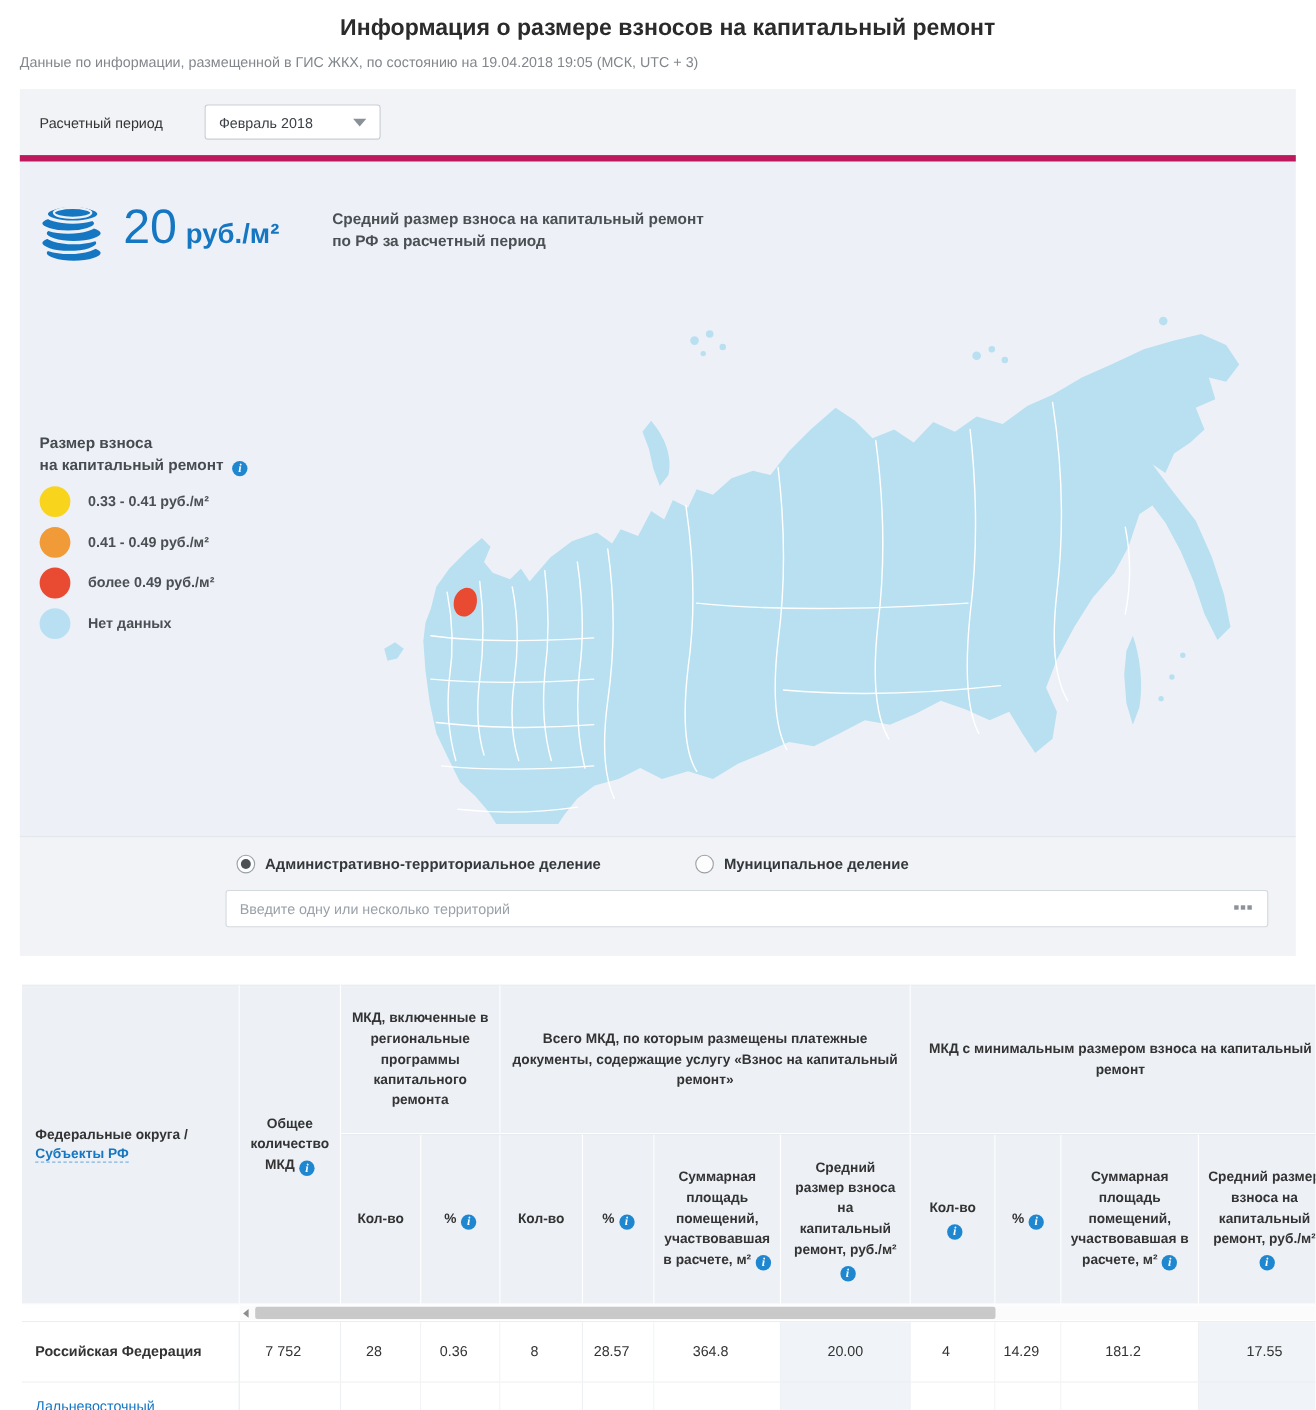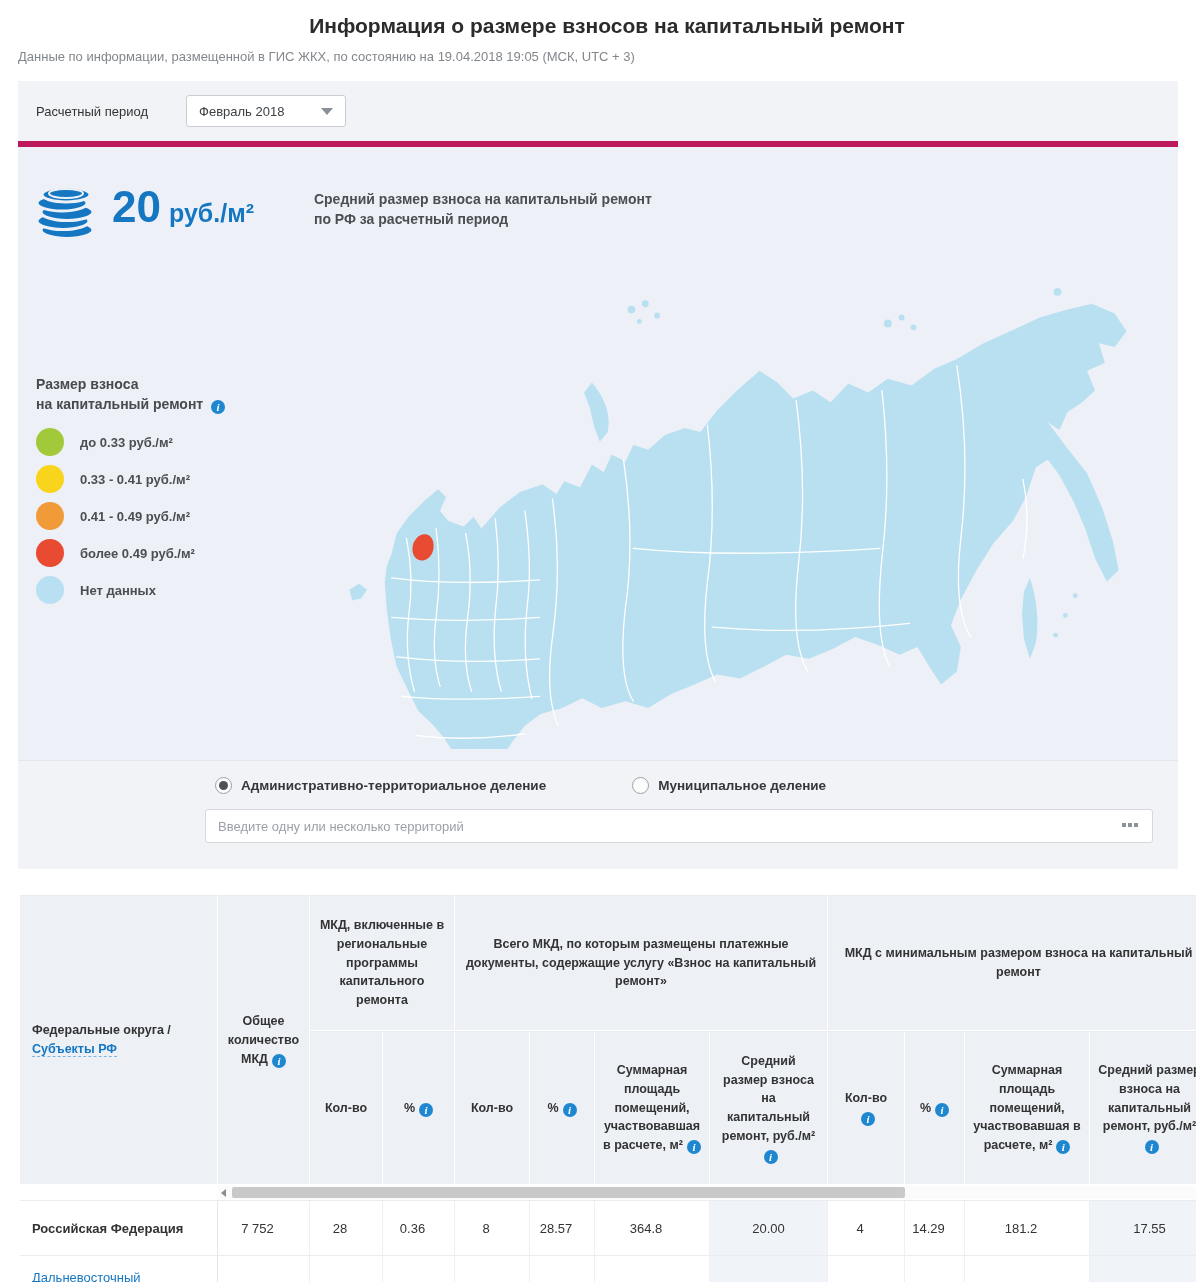--- a/index.html
+++ b/index.html
@@ -13,25 +13,25 @@
   .panel{margin:17px 18px 0 18px;width:1160px;}
   .band-top{height:60px;background:#f1f3f6;border-bottom:6px solid #be185d;display:flex;align-items:center;}
   .period-label{margin-left:18px;font-size:13px;color:#333;}
   .select-box{margin-left:38px;width:158px;height:30px;background:#fff;border:1px solid #c9ced4;border-radius:3px;display:flex;align-items:center;position:relative;cursor:pointer;}
   .select-box .val{margin-left:12px;font-size:13px;color:#3c4146;}
   .caret-down{position:absolute;right:12px;top:12px;width:0;height:0;border-left:6px solid transparent;border-right:6px solid transparent;border-top:7px solid #8a9097;}
 
   .band-map{height:613px;background:#edf1f7;position:relative;}
   .stat{position:absolute;left:18px;top:36px;display:flex;align-items:flex-start;}
   .stat-value-wrap{margin-left:16px;display:flex;align-items:baseline;margin-top:2px;}
-  .stat-value{font-size:44px;font-weight:bold;color:#1576c2;line-height:1;}
+  .stat-value{font-size:44px;font-weight:normal;color:#1576c2;line-height:1;}
   .stat-unit{font-size:25px;font-weight:bold;color:#1576c2;margin-left:8px;}
-  .stat-desc{margin-left:60px;margin-top:6px;font-size:14px;font-weight:bold;color:#4a4f54;line-height:1.45;}
-
-  .legend{position:absolute;left:18px;top:228px;width:250px;}
+  .stat-desc{margin-left:48px;margin-top:6px;font-size:14px;font-weight:bold;color:#4a4f54;line-height:1.45;}
+
+  .legend{position:absolute;left:18px;top:246px;width:250px;}
   .legend-title{font-size:14px;font-weight:bold;color:#464b50;line-height:1.4;}
   .legend-item{display:flex;align-items:center;margin-top:9px;}
   .legend-swatch{width:28px;height:28px;border-radius:50%;flex:0 0 28px;}
   .legend-label{margin-left:16px;font-size:13px;font-weight:bold;color:#4a4f54;}
 
   .map-wrap{position:absolute;right:12px;top:102px;width:868px;height:500px;}
 
   .band-bottom{height:108px;background:#f1f3f6;border-top:1px solid #e3e7eb;position:relative;}
   .radio-row{position:absolute;left:197px;top:16px;display:flex;align-items:center;}
   .radio{width:15px;height:15px;border-radius:50%;border:1px solid #9aa0a6;background:#fdfdfd;position:relative;flex:0 0 15px;cursor:pointer;}
@@ -107,24 +107,20 @@
         <div>Средний размер взноса на капитальный ремонт</div>
         <div>по РФ за расчетный период</div>
       </div>
     </div>
 
     <div class="legend">
       <div class="legend-title">
         <span>Размер взноса</span><br>
         <span>на капитальный ремонт</span>
         <span class="info">i</span>
-      </div>
-      <div class="legend-item" style="margin-top:14px;">
-        <span class="legend-swatch" style="background: rgb(162, 201, 58);"></span>
-        <span class="legend-label">до 0.33 руб./м²</span>
       </div>
       <div class="legend-item">
         <span class="legend-swatch" style="background: rgb(248, 212, 29);"></span>
         <span class="legend-label">0.33 - 0.41 руб./м²</span>
       </div>
       <div class="legend-item">
         <span class="legend-swatch" style="background: rgb(240, 154, 56);"></span>
         <span class="legend-label">0.41 - 0.49 руб./м²</span>
       </div>
       <div class="legend-item">

